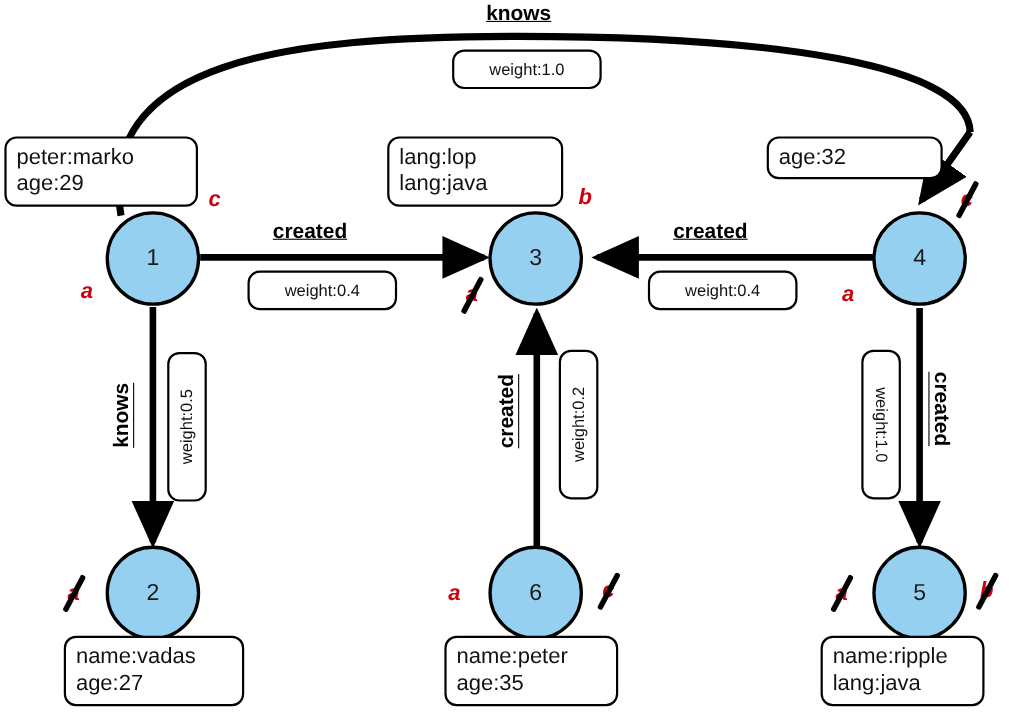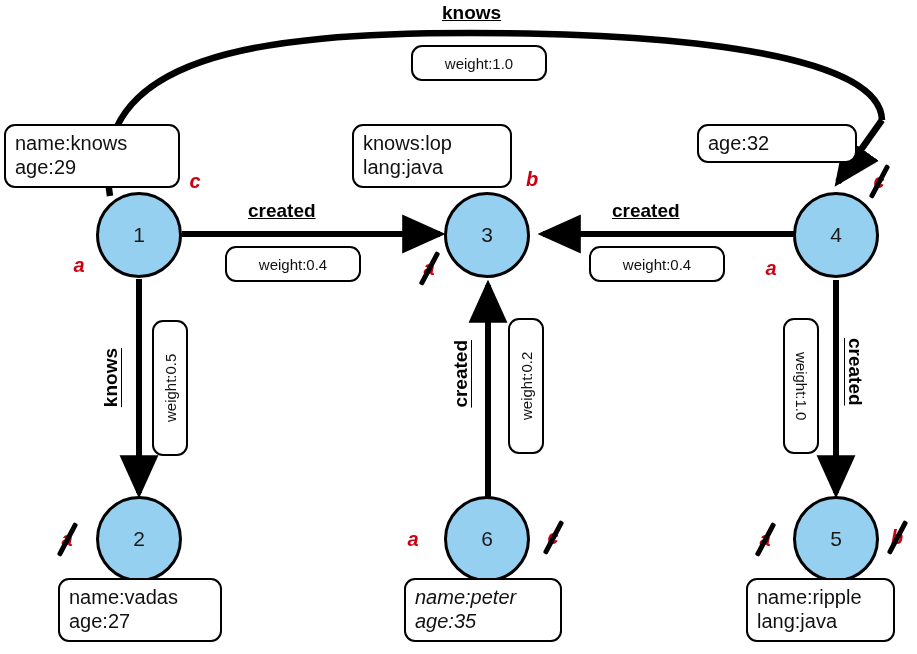--- a/index.html
+++ b/index.html
@@ -159,39 +159,39 @@
     <span>4</span>
   </div>
   <div class="vertex" style="left:793px; top:496px; width:86px; height:86px;">
     <span>5</span>
   </div>
   <div class="vertex" style="left:444px; top:496px; width:86px; height:86px;">
     <span>6</span>
   </div>
 
   <div class="propbox" style="left:4px; top:124px; width:176px;">
-    <div>name:knows</div>
+    <div>peter:marko</div>
     <div>age:29</div>
   </div>
 
   <div class="propbox" style="left:352px; top:124px; width:160px;">
-    <div>knows:lop</div>
+    <div>lang:lop</div>
     <div>lang:java</div>
   </div>
 
   <div class="propbox" style="left:697px; top:124px; width:160px;">
     <div>age:32</div>
   </div>
 
   <div class="propbox" style="left:58px; top:578px; width:164px;">
     <div>name:vadas</div>
     <div>age:27</div>
   </div>
 
-  <div class="propbox" style="left:404px; top:578px; width:158px;font-style:italic;">
+  <div class="propbox" style="left:404px; top:578px; width:158px;">
     <div>name:peter</div>
     <div>age:35</div>
   </div>
 
   <div class="propbox" style="left:746px; top:578px; width:149px;">
     <div>name:ripple</div>
     <div>lang:java</div>
   </div>
 
   <div class="edgelabel" style="left:442px; top:2px;">knows</div>

